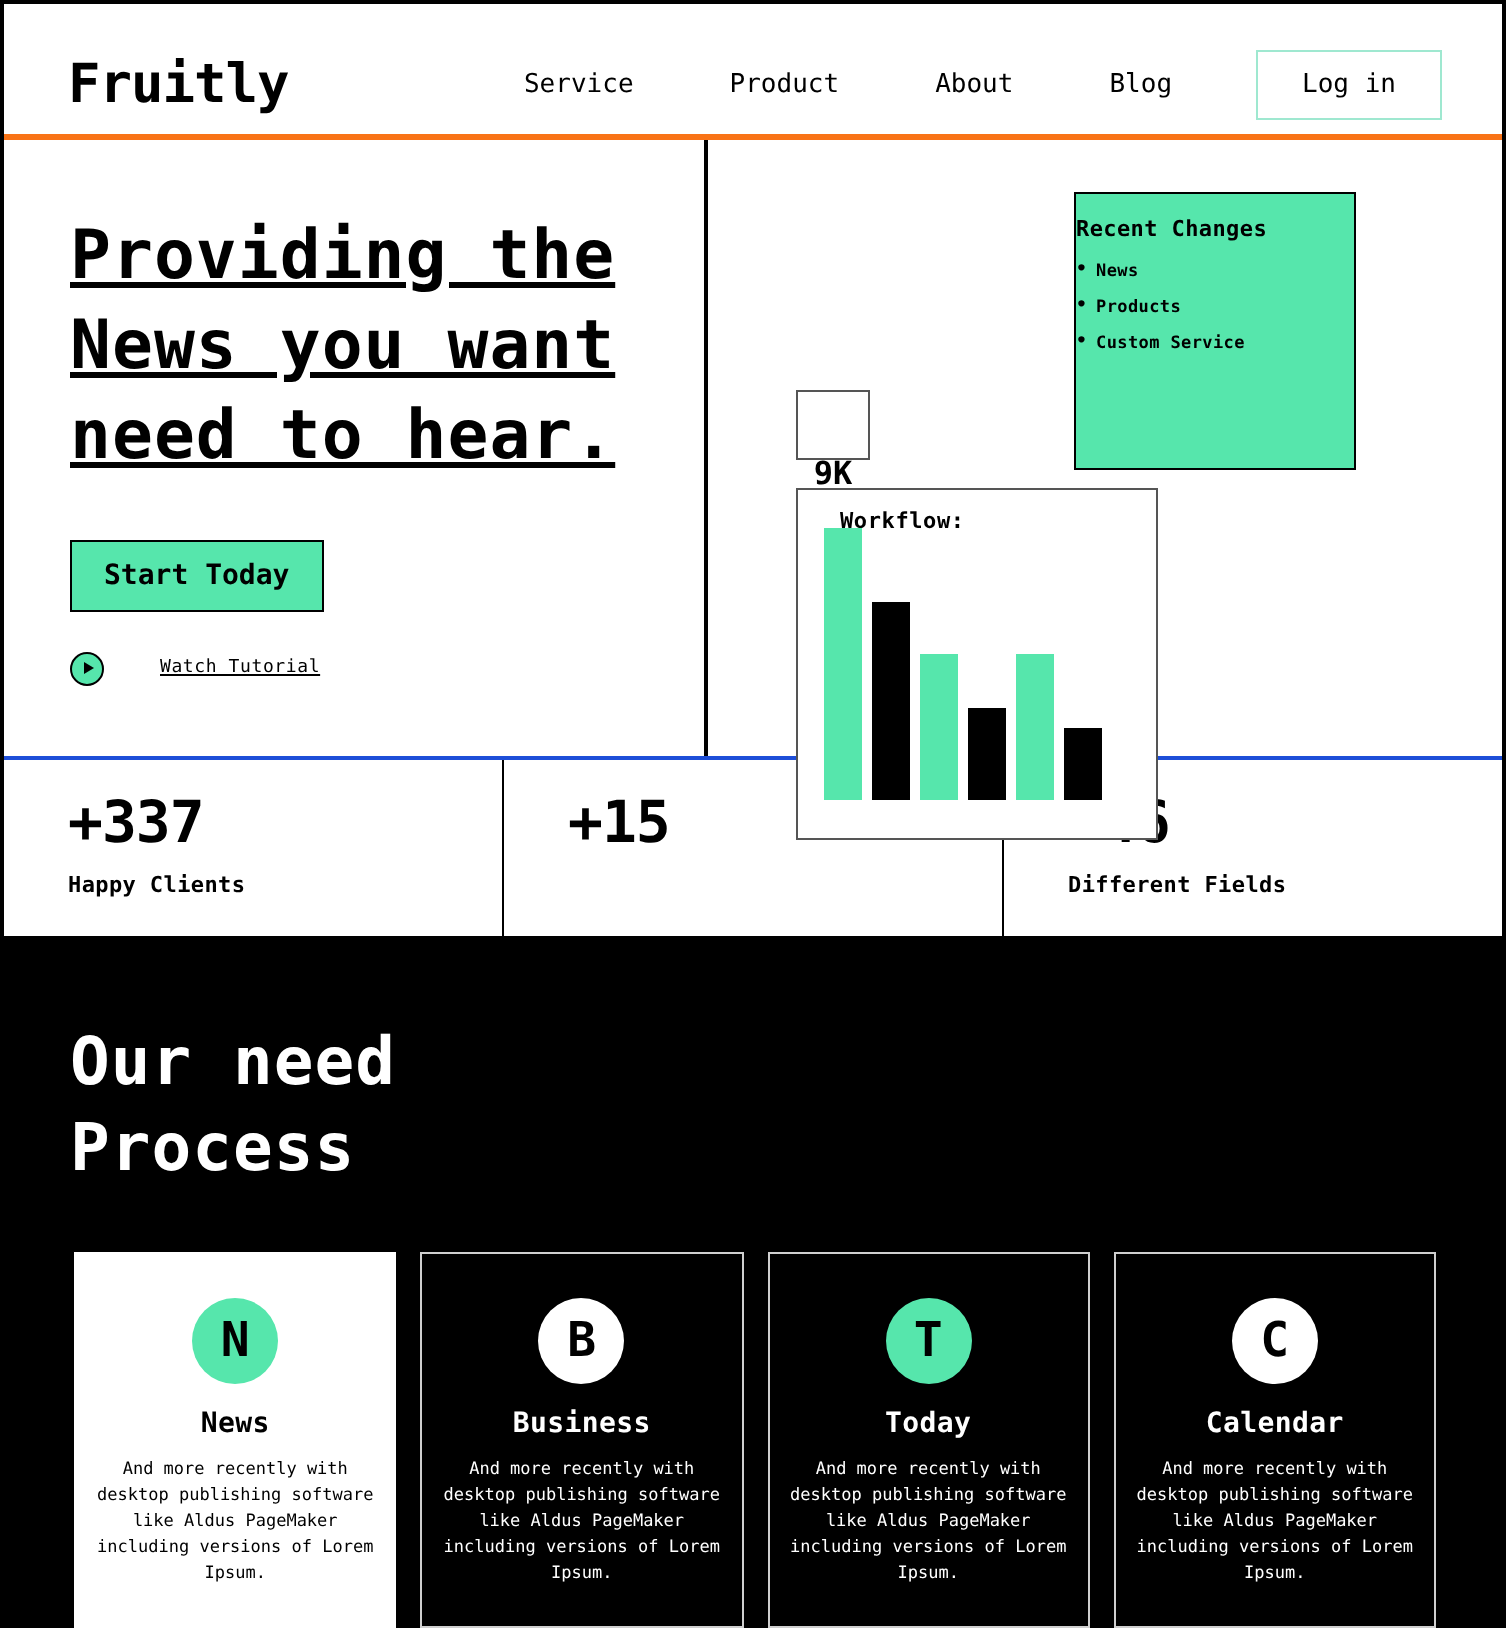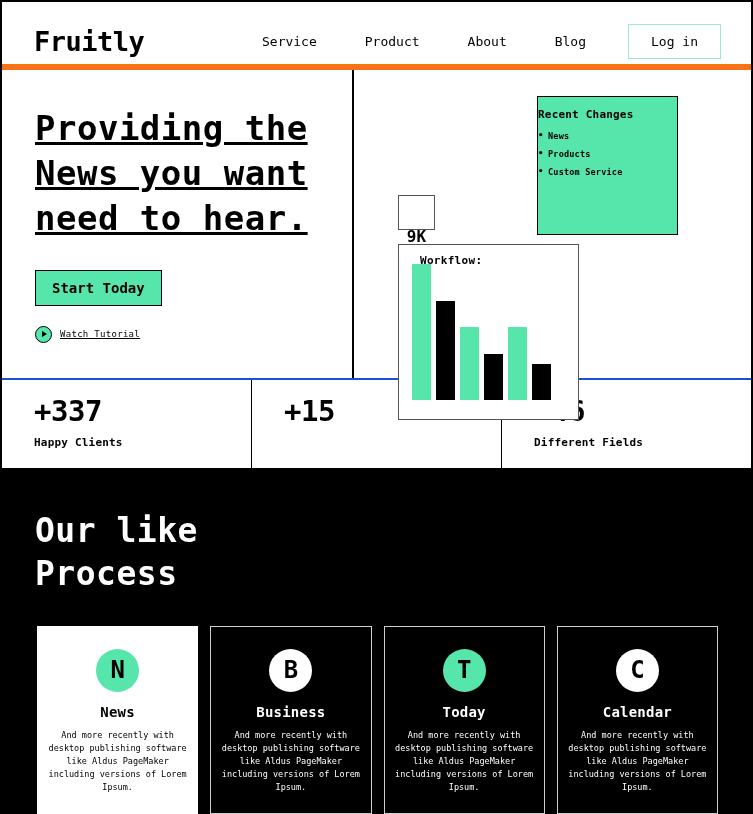--- a/index.html
+++ b/index.html
@@ -19,21 +19,21 @@
     height:814px;
     background:#ffffff;
     border-left:2px solid #000;
     border-top:2px solid #000;
     border-right:2px solid #000;
   }
 
   
   .header {
     height:68px;
-    border-bottom:6px solid #f97316;
+    border-bottom:3px solid #f97316;
     display:flex;
     align-items:center;
     padding:16px 30px 0 32px;
   }
   .brand {
     font-size:27px;
     font-weight:700;
     letter-spacing:-0.5px;
     line-height:1;
   }
@@ -90,20 +90,21 @@
     padding:9px 16px;
     cursor:pointer;
     color:#000;
   }
   .watch-row {
     display:flex;
     align-items:center;
     margin-top:20px;
     cursor:pointer;
     width:max-content;
+    gap:20px;
   }
   .play-circle {
     width:17px; height:17px;
     border-radius:50%;
     background:#56E6AC;
     border:1.5px solid #000;
     display:flex;
     align-items:center;
     justify-content:center;
     flex:0 0 auto;
@@ -351,21 +352,21 @@
       <div class="stat-value">+15</div>
     </div>
     <div class="stat">
       <div class="stat-value">+46</div>
       <div class="stat-label">Different Fields</div>
     </div>
   </div>
 
   <div class="process">
     <h2 class="process-title">
-      <span>Our like</span><br>
+      <span>Our need</span><br>
       <span>Process</span>
     </h2>
     <div class="cards" id="cards">
         <div class="card light">
           <div class="circle" style="background: rgb(86, 230, 172);">N</div>
           <div class="card-title">News</div>
           <div class="card-body">And more recently with desktop publishing software like Aldus PageMaker including versions of Lorem Ipsum.</div>
         </div>
         <div class="card dark">
           <div class="circle" style="background: rgb(255, 255, 255);">B</div>

